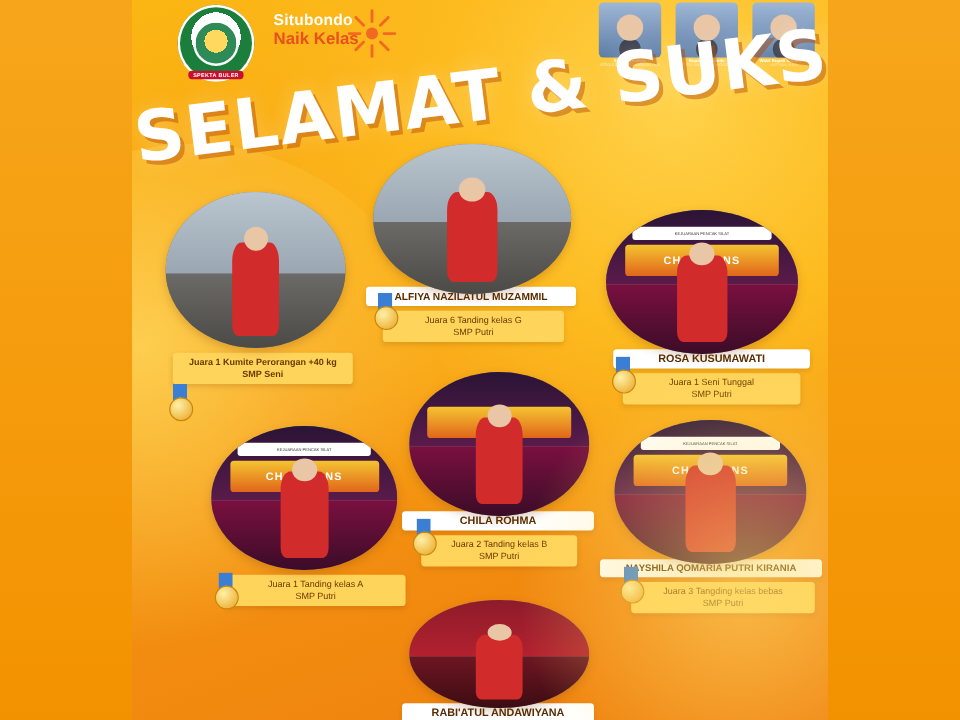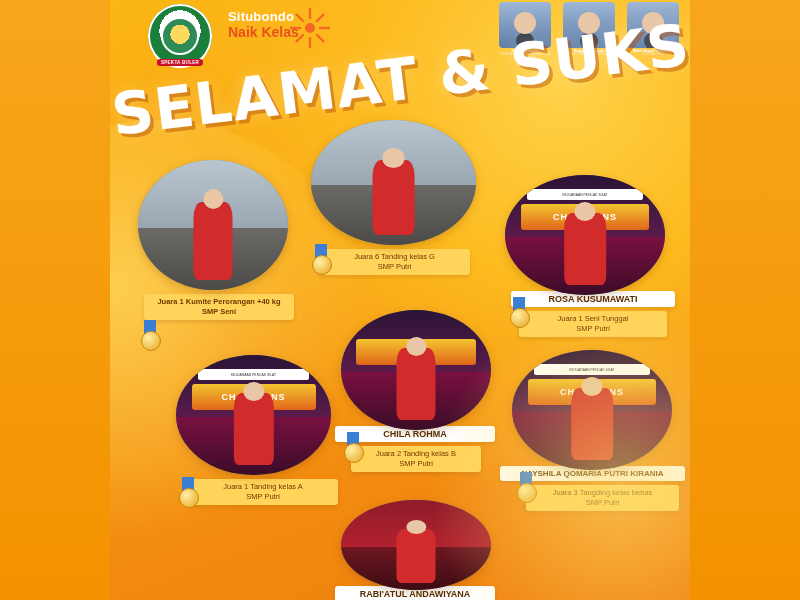--- a/index.html
+++ b/index.html
@@ -190,20 +190,21 @@
           <div class="disc"></div>
       </div>
     </div>
 
     <div class="card" style="left:195px;top:120px;width:175px;">
       <div class="photo" style="width:165px;height:125px;margin-left:6px;">
         <div class="sky"></div>
           <div class="ground"></div>
           <div class="fig"></div>
       </div>
+      <div class="namebar" style="margin-top:-6px;font-size:8.5px;">ALFIYA NAZILATUL MUZAMMIL</div>
       <div class="detail" style="margin:4px 10px 0 14px;">
         <div>Juara 6  Tanding kelas  G</div>
         <div>SMP Putri</div>
       </div>
       <div class="medal gold" style="left:6px;top:124px;">
         <div class="rib"></div>
           <div class="disc"></div>
       </div>
     </div>
 

